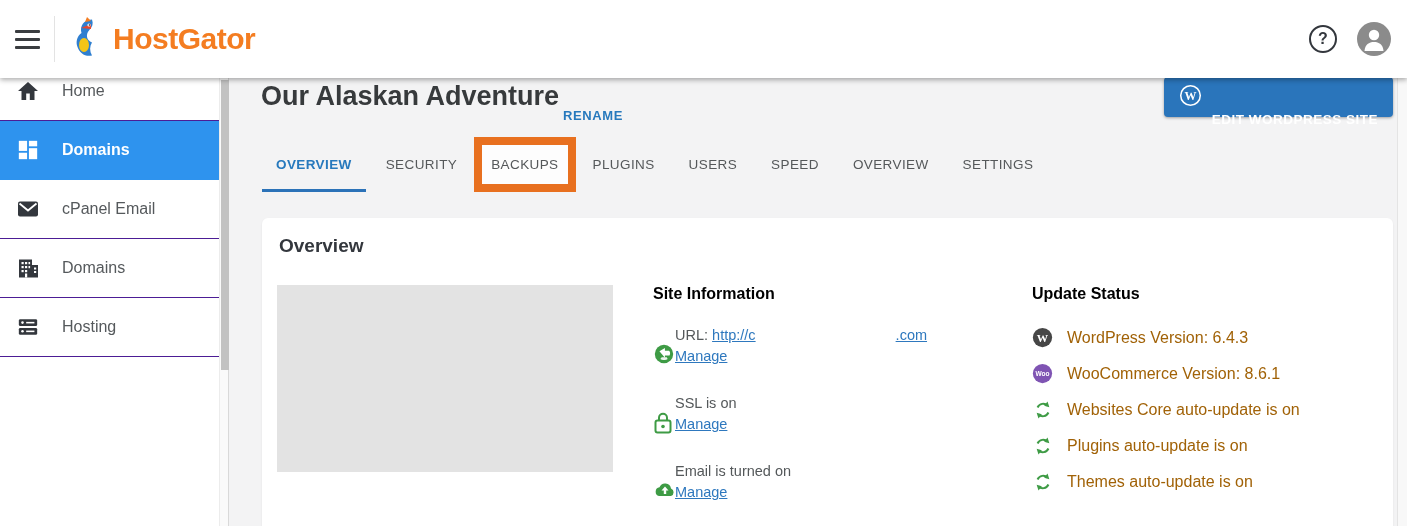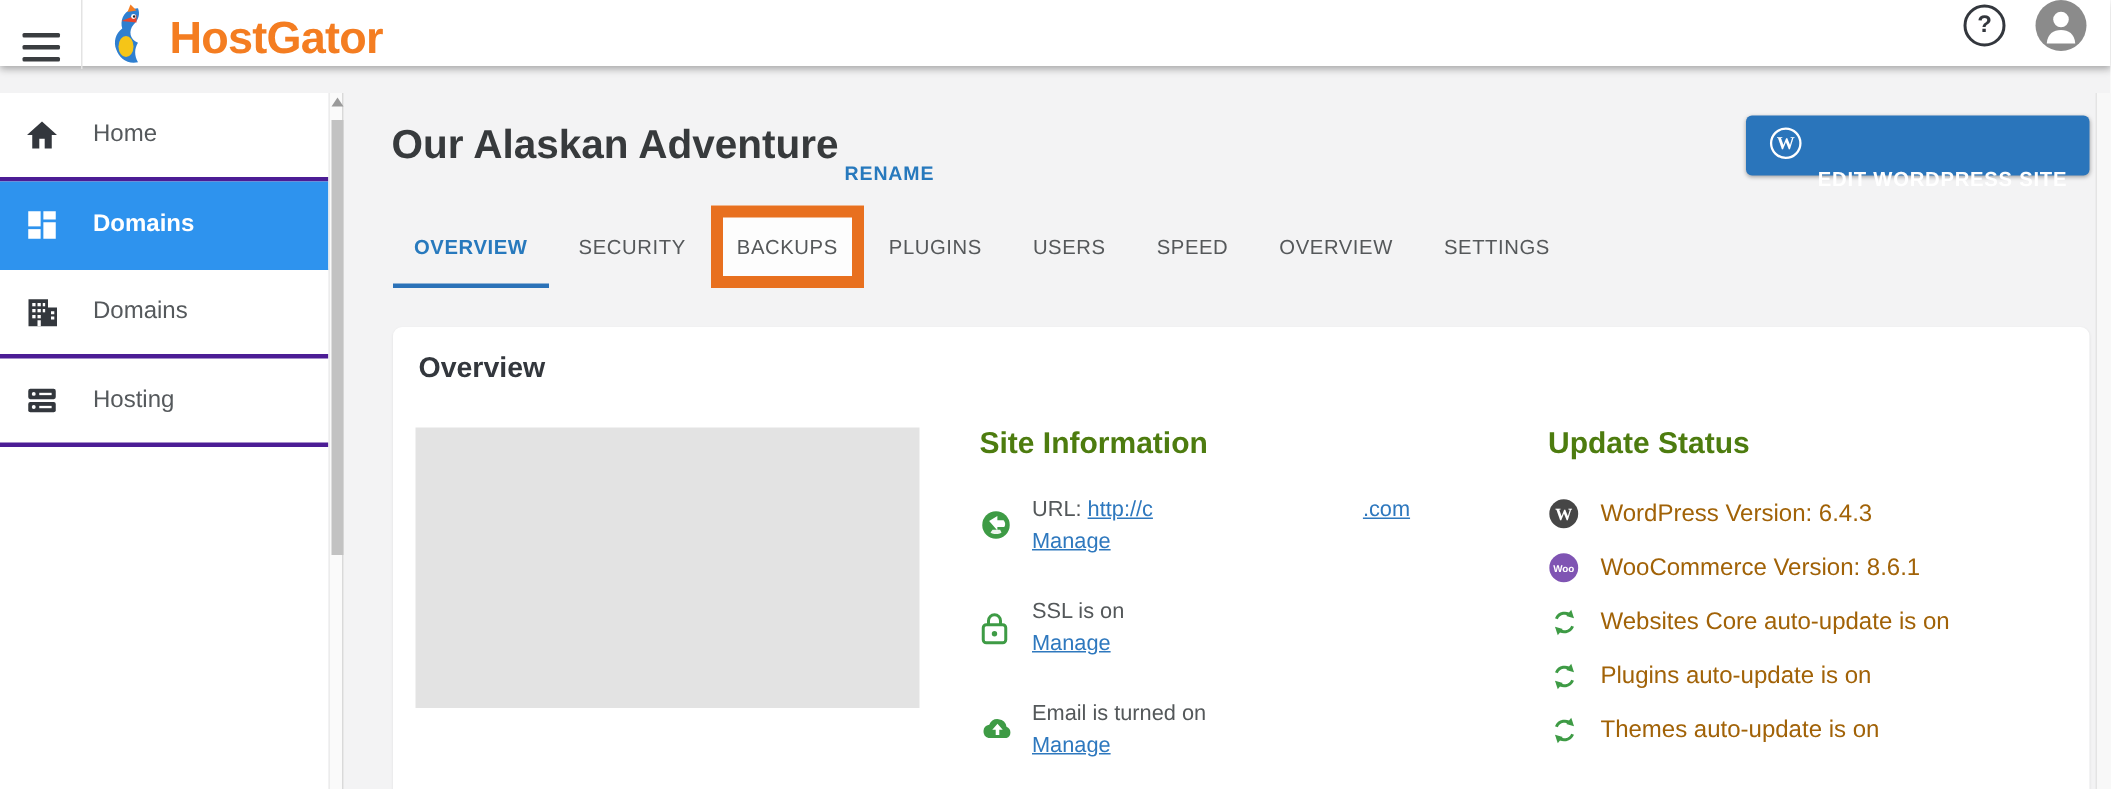--- a/index.html
+++ b/index.html
@@ -4,24 +4,24 @@
 <style>
   * { box-sizing: border-box; margin: 0; padding: 0; }
   html,body { width:1407px; height:526px; overflow:hidden; }
   body {
     font-family: "Liberation Sans", "DejaVu Sans", sans-serif;
     background:#f3f3f4; color:#54585a; position:relative;
   }
 
   
   .topbar {
-    position:absolute; left:0; top:0; width:1407px; height:44px;
+    position:absolute; left:0; top:0; width:1407px; height:78px;
     background:#ffffff; z-index:30;
     box-shadow:0 2px 5px rgba(0,0,0,0.32);
-    display:flex; align-items:flex-start;
+    display:flex; align-items:center;
   }
   .hamburger { width:54px; height:62px; display:flex; flex-direction:column;
     justify-content:center; align-items:center; gap:5px; cursor:pointer; }
   .hamburger span { display:block; width:25px; height:3px; background:#3a3d40; border-radius:1px; }
   .topbar-divider { width:1px; height:46px; background:#e3e3e3; }
   .logo { display:flex; align-items:center; gap:6px; margin-left:12px; }
   .logo-text { font-size:30px; font-weight:bold; color:#f47d21; letter-spacing:-0.5px; }
   .topbar-right { margin-left:auto; display:flex; align-items:center; gap:20px; padding-right:16px; }
   .help-btn { width:28px; height:28px; border-radius:50%; border:2.5px solid #33373d;
     display:flex; align-items:center; justify-content:center;
@@ -29,21 +29,21 @@
   .avatar { width:34px; height:34px; border-radius:50%; background:#8b8b8b;
     display:flex; align-items:center; justify-content:center; overflow:hidden; cursor:pointer; }
 
   
   .sidebar {
     position:absolute; left:0; top:62px; width:219px; height:464px;
     background:#ffffff; z-index:10;
   }
   .side-item {
     height:59px; display:flex; align-items:center; gap:22px;
-    padding-left:16px; border-bottom:3px solid #4c1d95;
+    padding-left:16px; border-bottom:1px solid #4c1d95;
     font-size:16px; color:#55595c; cursor:pointer;
   }
   .side-item.active { background:#2e93ee; color:#ffffff; font-weight:bold; border-bottom:1px solid #2e93ee; }
   .side-icon { width:24px; height:24px; flex:0 0 24px; display:flex; align-items:center; justify-content:center; }
 
   .side-scrollbar {
     position:absolute; left:219px; top:62px; width:10px; height:464px;
     background:#fafafa; border-left:1px solid #ececec; border-right:1px solid #d9d9d9; z-index:11;
   }
   .scroll-arrow-up {
@@ -85,24 +85,24 @@
   }
 
   
   .card {
     position:absolute; left:262px; top:218px; width:1131px; height:340px;
     background:#ffffff; border-radius:6px; box-shadow:0 1px 2px rgba(0,0,0,0.08); z-index:2;
   }
   .card-heading { position:absolute; left:17px; top:17px; font-size:19px; font-weight:bold; color:#33373d; }
   .thumb-placeholder { position:absolute; left:15px; top:67px; width:336px; height:187px; background:#e3e3e3; }
 
-  .col-heading { font-size:20px; font-weight:600; color:#4d7c0f; }
+  .col-heading { font-size:16px; font-weight:600; color:#000000; }
 
   .site-info { position:absolute; left:391px; top:67px; width:330px; }
-  .si-row { display:flex; gap:13px; margin-top:22px; align-items:center; }
+  .si-row { display:flex; margin-top:22px; align-items:flex-end; }
   .si-row .row-icon { flex:0 0 22px; width:22px; height:24px; margin-top:0px; }
   .si-text { font-size:14.5px; color:#54585a; line-height:21px; }
   a.link, .link { color:#2e78be; text-decoration:underline; cursor:pointer; font-size:14.5px; }
   .redacted { display:inline-block; width:140px; height:12px; background:#ffffff; vertical-align:baseline; }
   .manage-line { margin-top:0px; }
 
   .update-status { position:absolute; left:770px; top:67px; width:340px; }
   .us-row { display:flex; gap:14px; align-items:center; margin-top:15px; height:21px; }
   .us-row .row-icon { flex:0 0 21px; width:21px; height:21px; display:flex; align-items:center; justify-content:center; }
   .us-text { font-size:16px; color:#a16207; }
@@ -155,20 +155,29 @@
   <div class="side-item active">
     <span class="side-icon">
       <svg width="22" height="22" viewBox="0 0 24 24">
         <rect x="2" y="2" width="9" height="11" fill="#ffffff"></rect>
         <rect x="13" y="2" width="9" height="6" fill="#ffffff"></rect>
         <rect x="13" y="10" width="9" height="12" fill="#ffffff"></rect>
         <rect x="2" y="15" width="9" height="7" fill="#ffffff"></rect>
       </svg>
     </span>
     <span>Domains</span>
+  </div>
+  <div class="side-item">
+    <span class="side-icon">
+      <svg width="24" height="24" viewBox="0 0 24 24">
+        <rect x="2" y="4.5" width="20" height="15" rx="2" fill="#33373d"></rect>
+        <path d="M3.5 6.5 L12 13.5 L20.5 6.5" stroke="#ffffff" stroke-width="1.8" fill="none"></path>
+      </svg>
+    </span>
+    <span>cPanel Email</span>
   </div>
   <div class="side-item">
     <span class="side-icon">
       <svg width="24" height="24" viewBox="0 0 24 24">
         <rect x="3" y="3.5" width="13" height="18" fill="#33373d"></rect>
         <rect x="16" y="9" width="6" height="12.5" fill="#33373d"></rect>
         <g fill="#ffffff">
           <rect x="5.5" y="6" width="2.2" height="2.2"></rect>
             <rect x="9" y="6" width="2.2" height="2.2"></rect>
             <rect x="12.5" y="6" width="1.6" height="2.2"></rect>

